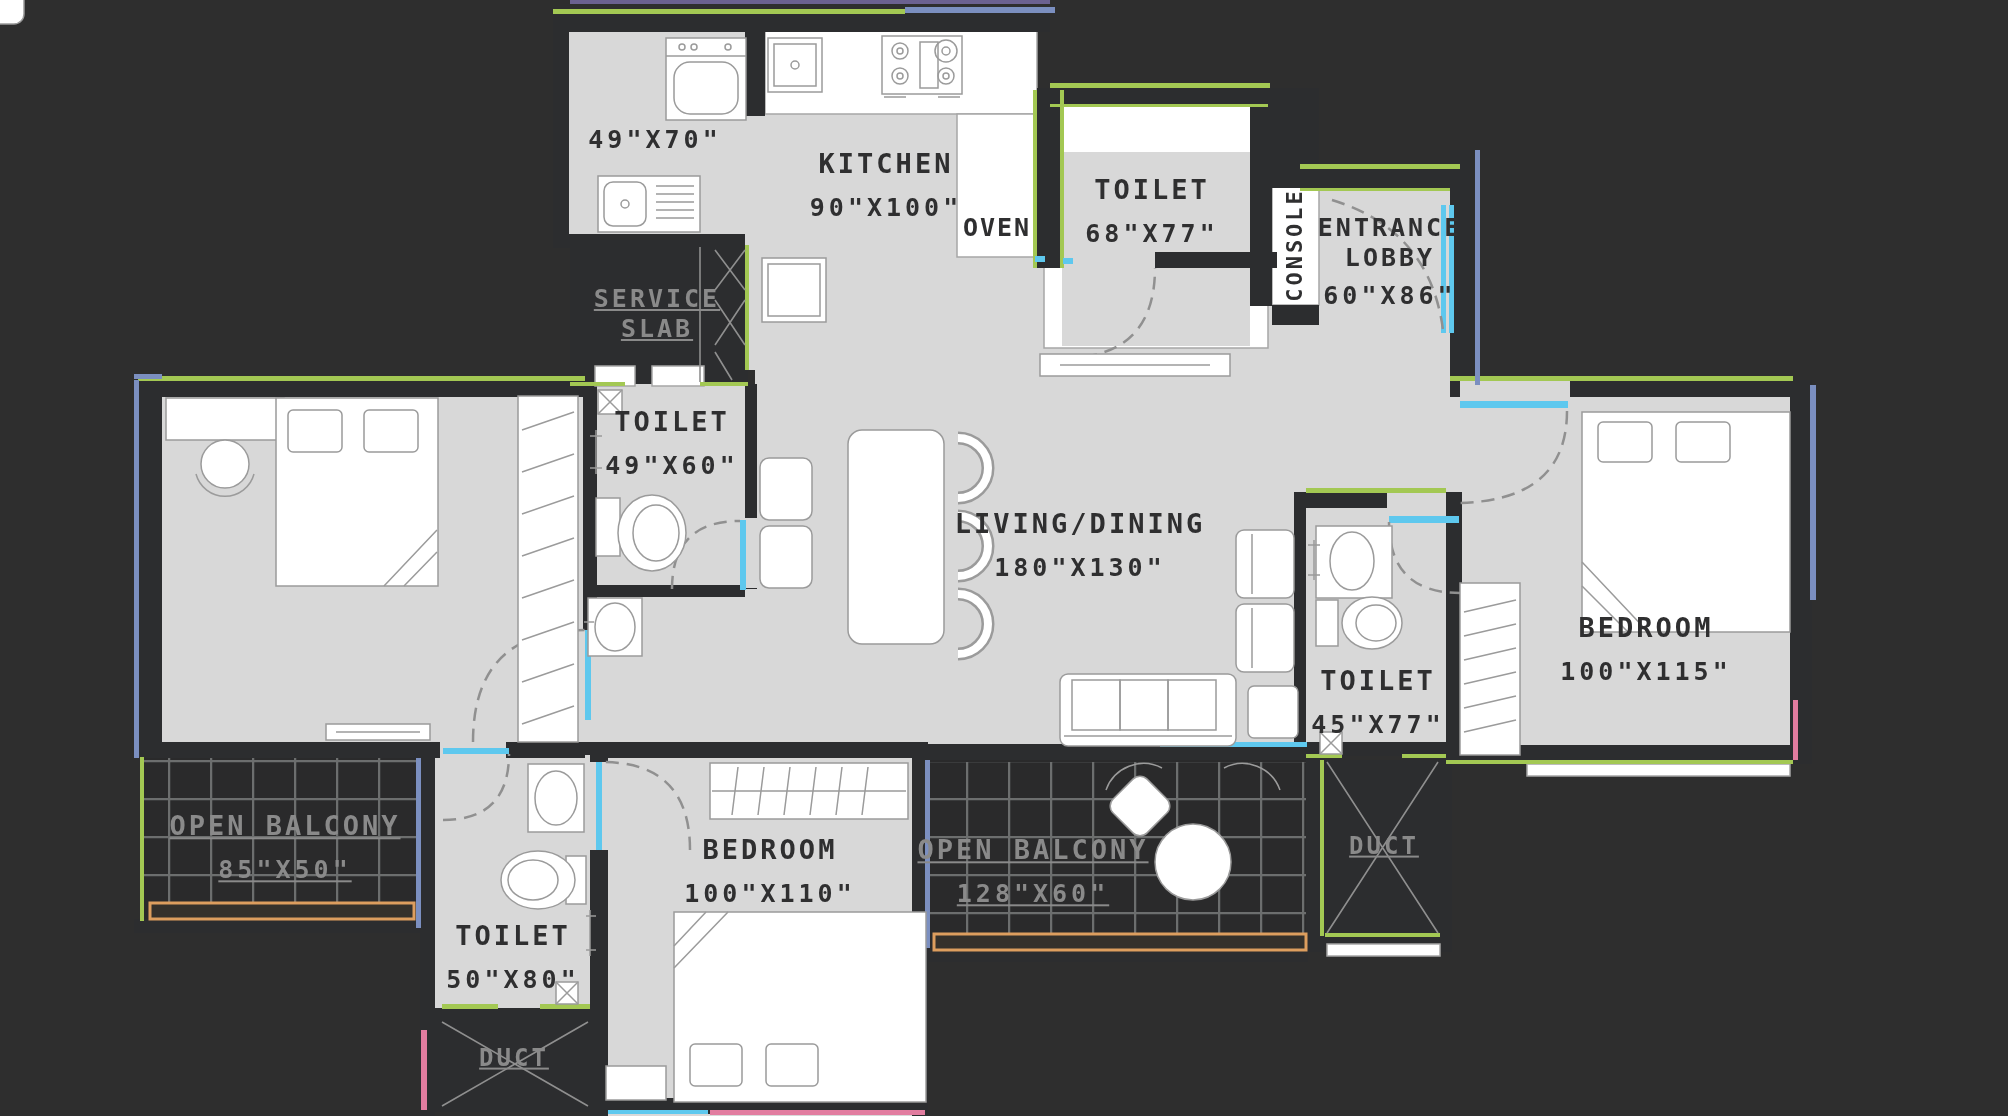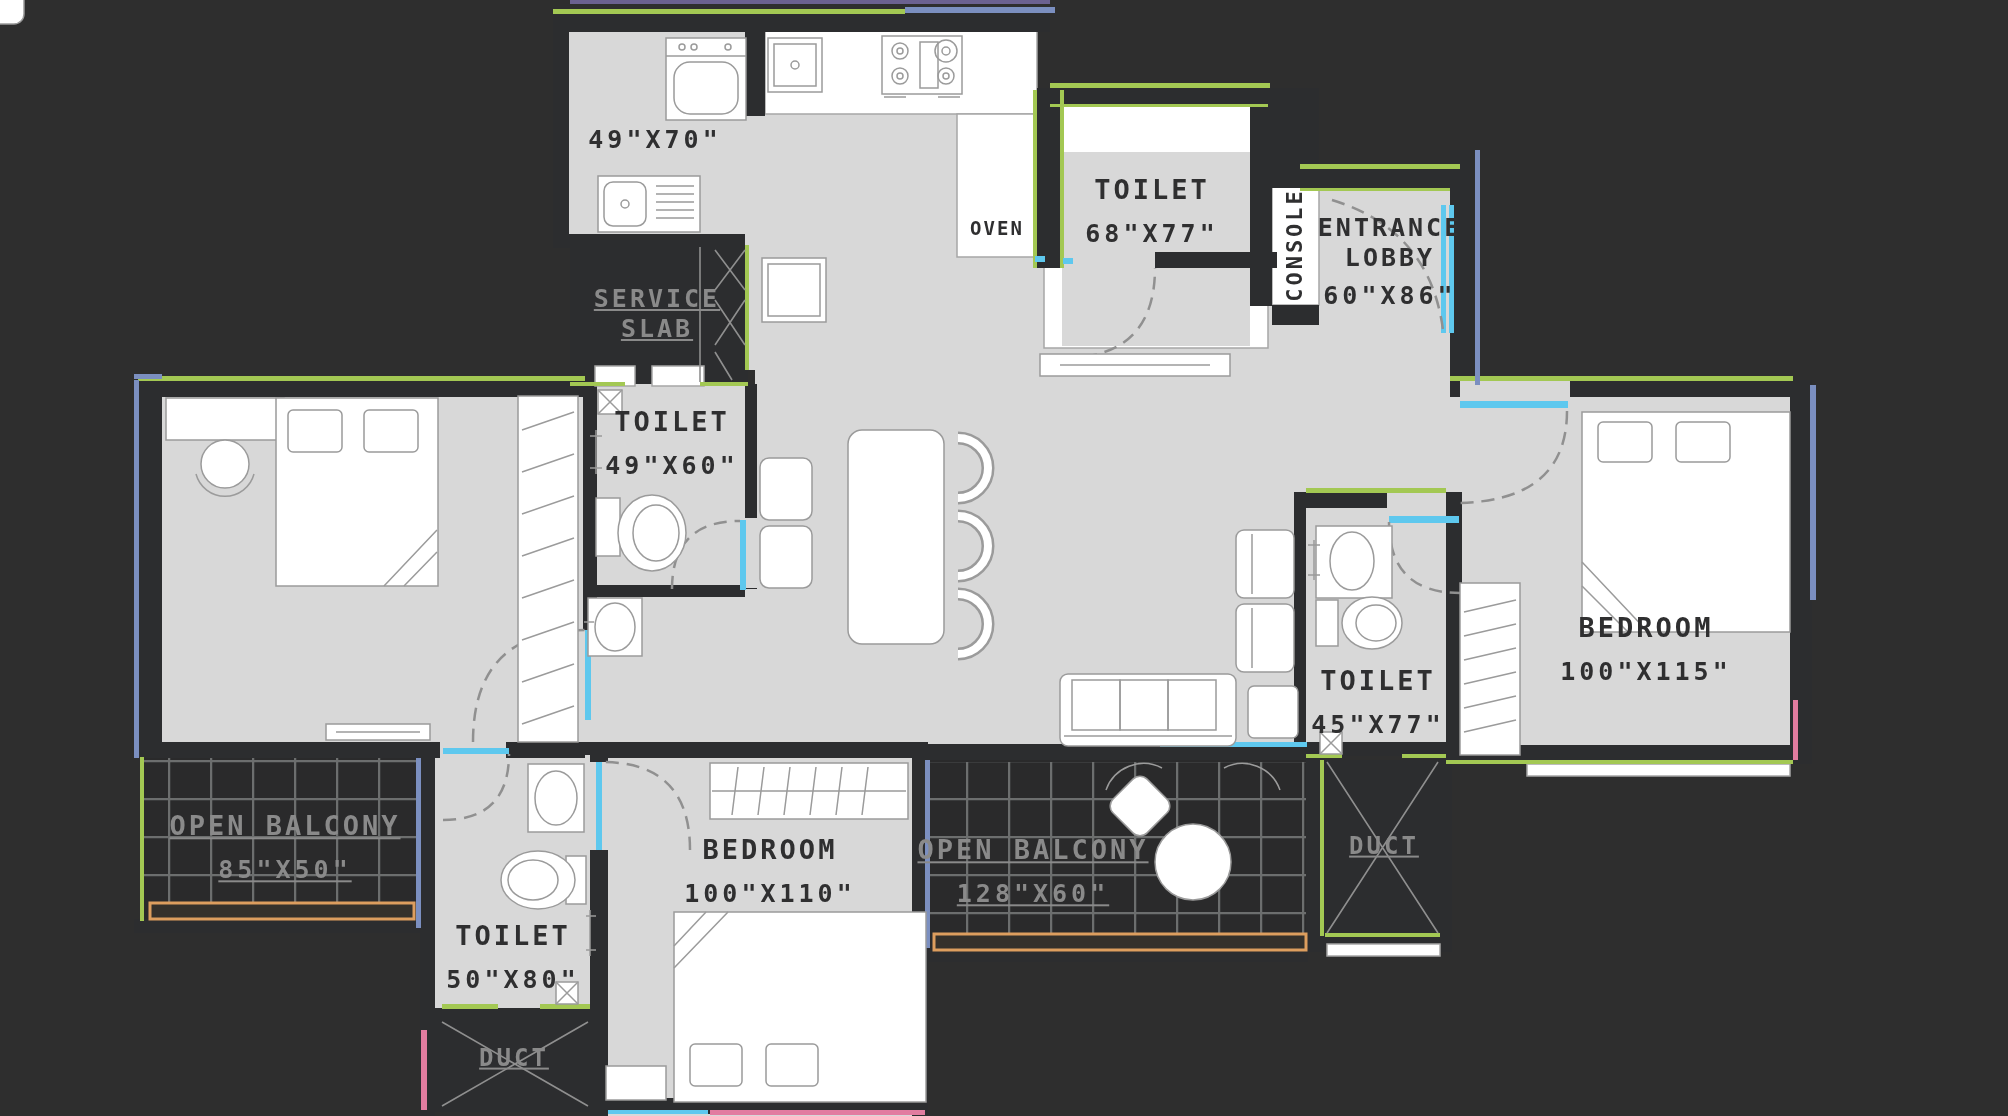--- a/index.html
+++ b/index.html
@@ -27,21 +27,21 @@
   .arc{fill:none;stroke:var(--swing_line);stroke-width:2.5;stroke-dasharray:13 8;}
   .balc{fill:#2a2a2b;}
   .grid{fill:url(#tile);}
   .hx{stroke:#8f8f8f;stroke-width:1.6;fill:none;}
   .chairU{stroke:var(--fixture_stroke);stroke-width:13;fill:none;}
   .chairO{stroke:var(--furniture);stroke-width:8;fill:none;}
   .lbl{position:absolute;transform:translate(-50%,-50%);text-align:center;color:var(--label_dark);
        font-weight:bold;font-size:27px;letter-spacing:3px;white-space:nowrap;line-height:1.2;}
   .lbl .dims{font-size:25px;letter-spacing:4px;margin-top:13px;}
   .lbl.gray{color:var(--label_gray);text-decoration:underline;}
-  .lbl.sm{font-size:19px;letter-spacing:2px;}
+  .lbl.sm{font-size:25px;letter-spacing:2px;}
   .lbl.vert{transform:translate(-50%,-50%) rotate(-90deg);font-size:22px;}
   .lbl.wrap{white-space:normal;width:178px;font-size:25px;}
   .lbl.wrap .dims{margin-top:8px;}
 </style>
 </head>
 <body>
 
 <div id="plan">
 <svg width="2008" height="1116" viewBox="0 0 2008 1116">
   <defs>
@@ -381,20 +381,24 @@
     <g>
       <path class="fxline" d="M1224 768 A40 40 0 0 1 1280 790" stroke-width="5"></path>
       <rect class="fx" x="-24" y="-24" width="48" height="48" rx="10" transform="translate(1250,806) r otate(45)" transform-origin="0 0"></rect>
     </g>
   </g>
 </svg>
 
   <div class="lbl" style="left:655px;top:140px">
     <div class="dims" style="margin-top:0">49"X70"</div>
   </div>
+  <div class="lbl" style="left:886px;top:186px">
+    <div>KITCHEN</div>
+    <div class="dims">90"X100"</div>
+  </div>
   <div class="lbl sm" style="left:997px;top:228px">
     <div>OVEN</div>
   </div>
   <div class="lbl" style="left:1152px;top:212px">
     <div>TOILET</div>
     <div class="dims">68"X77"</div>
   </div>
   <div class="lbl vert" style="left:1295px;top:245px">
     <div>CONSOLE</div>
   </div>
@@ -402,20 +406,24 @@
     <div>ENTRANCE LOBBY</div>
     <div class="dims">60"X86"</div>
   </div>
   <div class="lbl gray wrap" style="left:657px;top:314px;width:200px">
     <div>SERVICE SLAB</div>
   </div>
   <div class="lbl" style="left:672px;top:444px">
     <div>TOILET</div>
     <div class="dims">49"X60"</div>
   </div>
+  <div class="lbl" style="left:1080px;top:546px">
+    <div>LIVING/DINING</div>
+    <div class="dims">180"X130"</div>
+  </div>
   <div class="lbl" style="left:1646px;top:650px">
     <div>BEDROOM</div>
     <div class="dims">100"X115"</div>
   </div>
   <div class="lbl" style="left:1378px;top:703px">
     <div>TOILET</div>
     <div class="dims">45"X77"</div>
   </div>
   <div class="lbl gray" style="left:285px;top:848px">
     <div>OPEN BALCONY</div>

